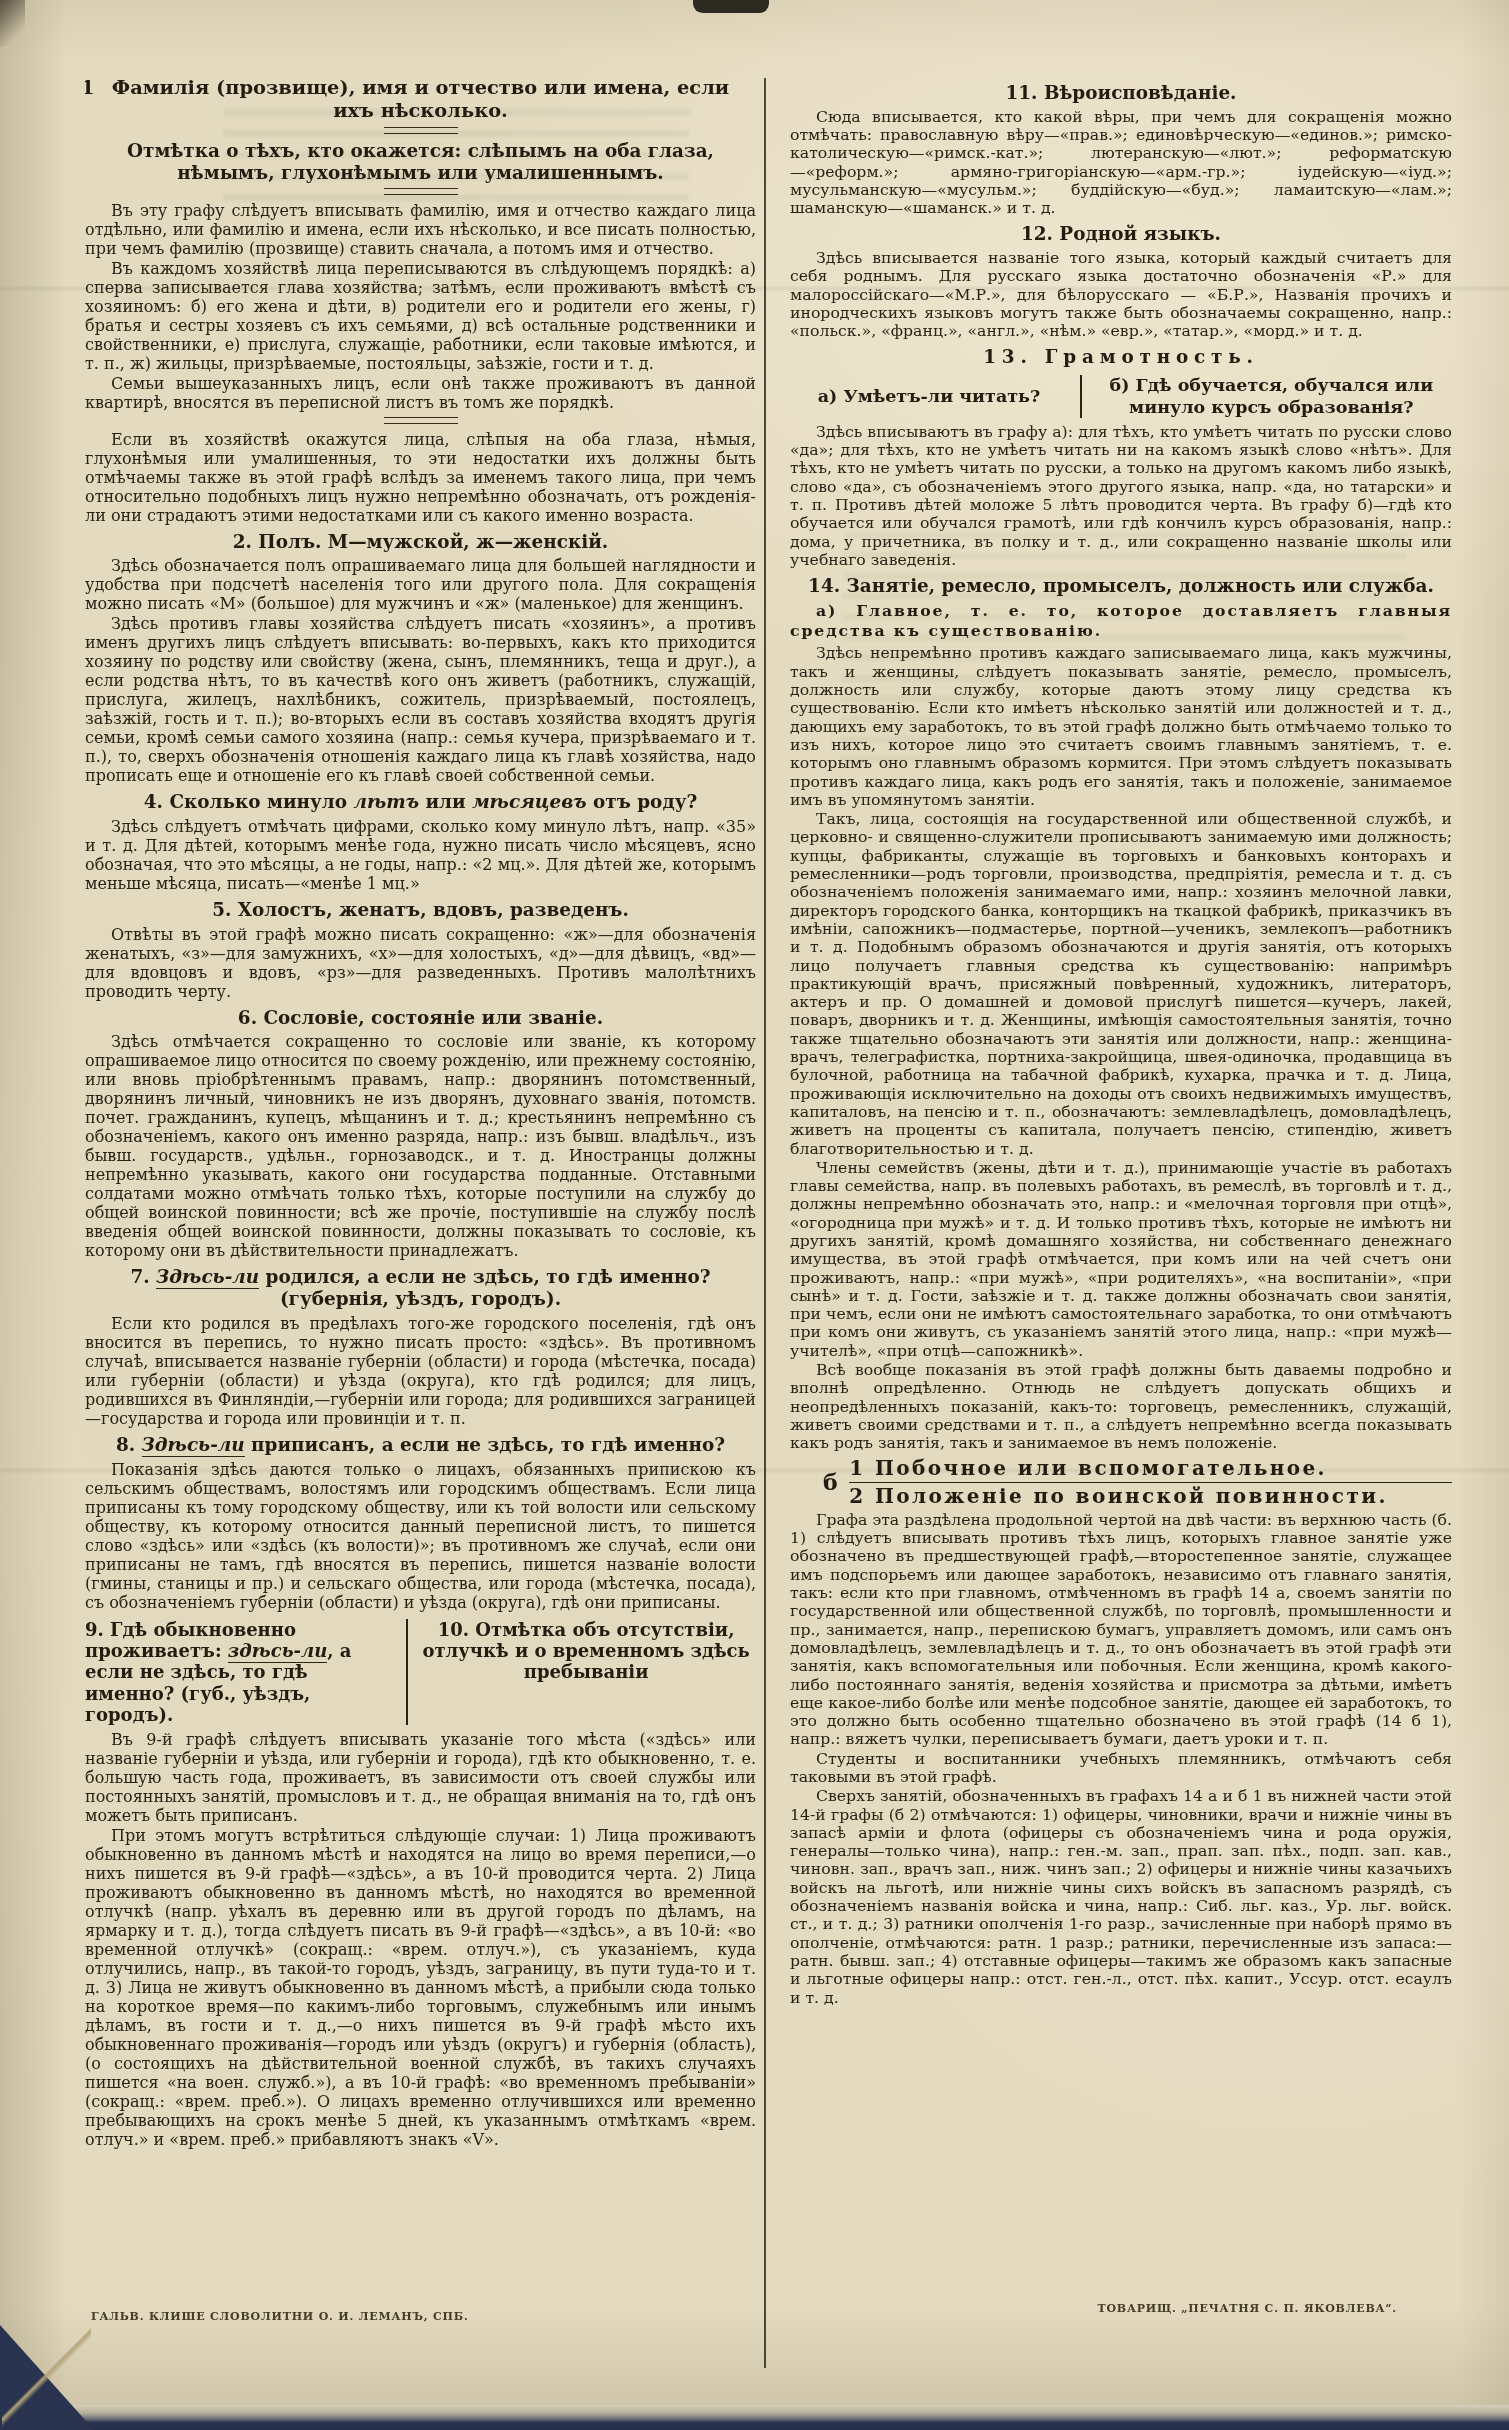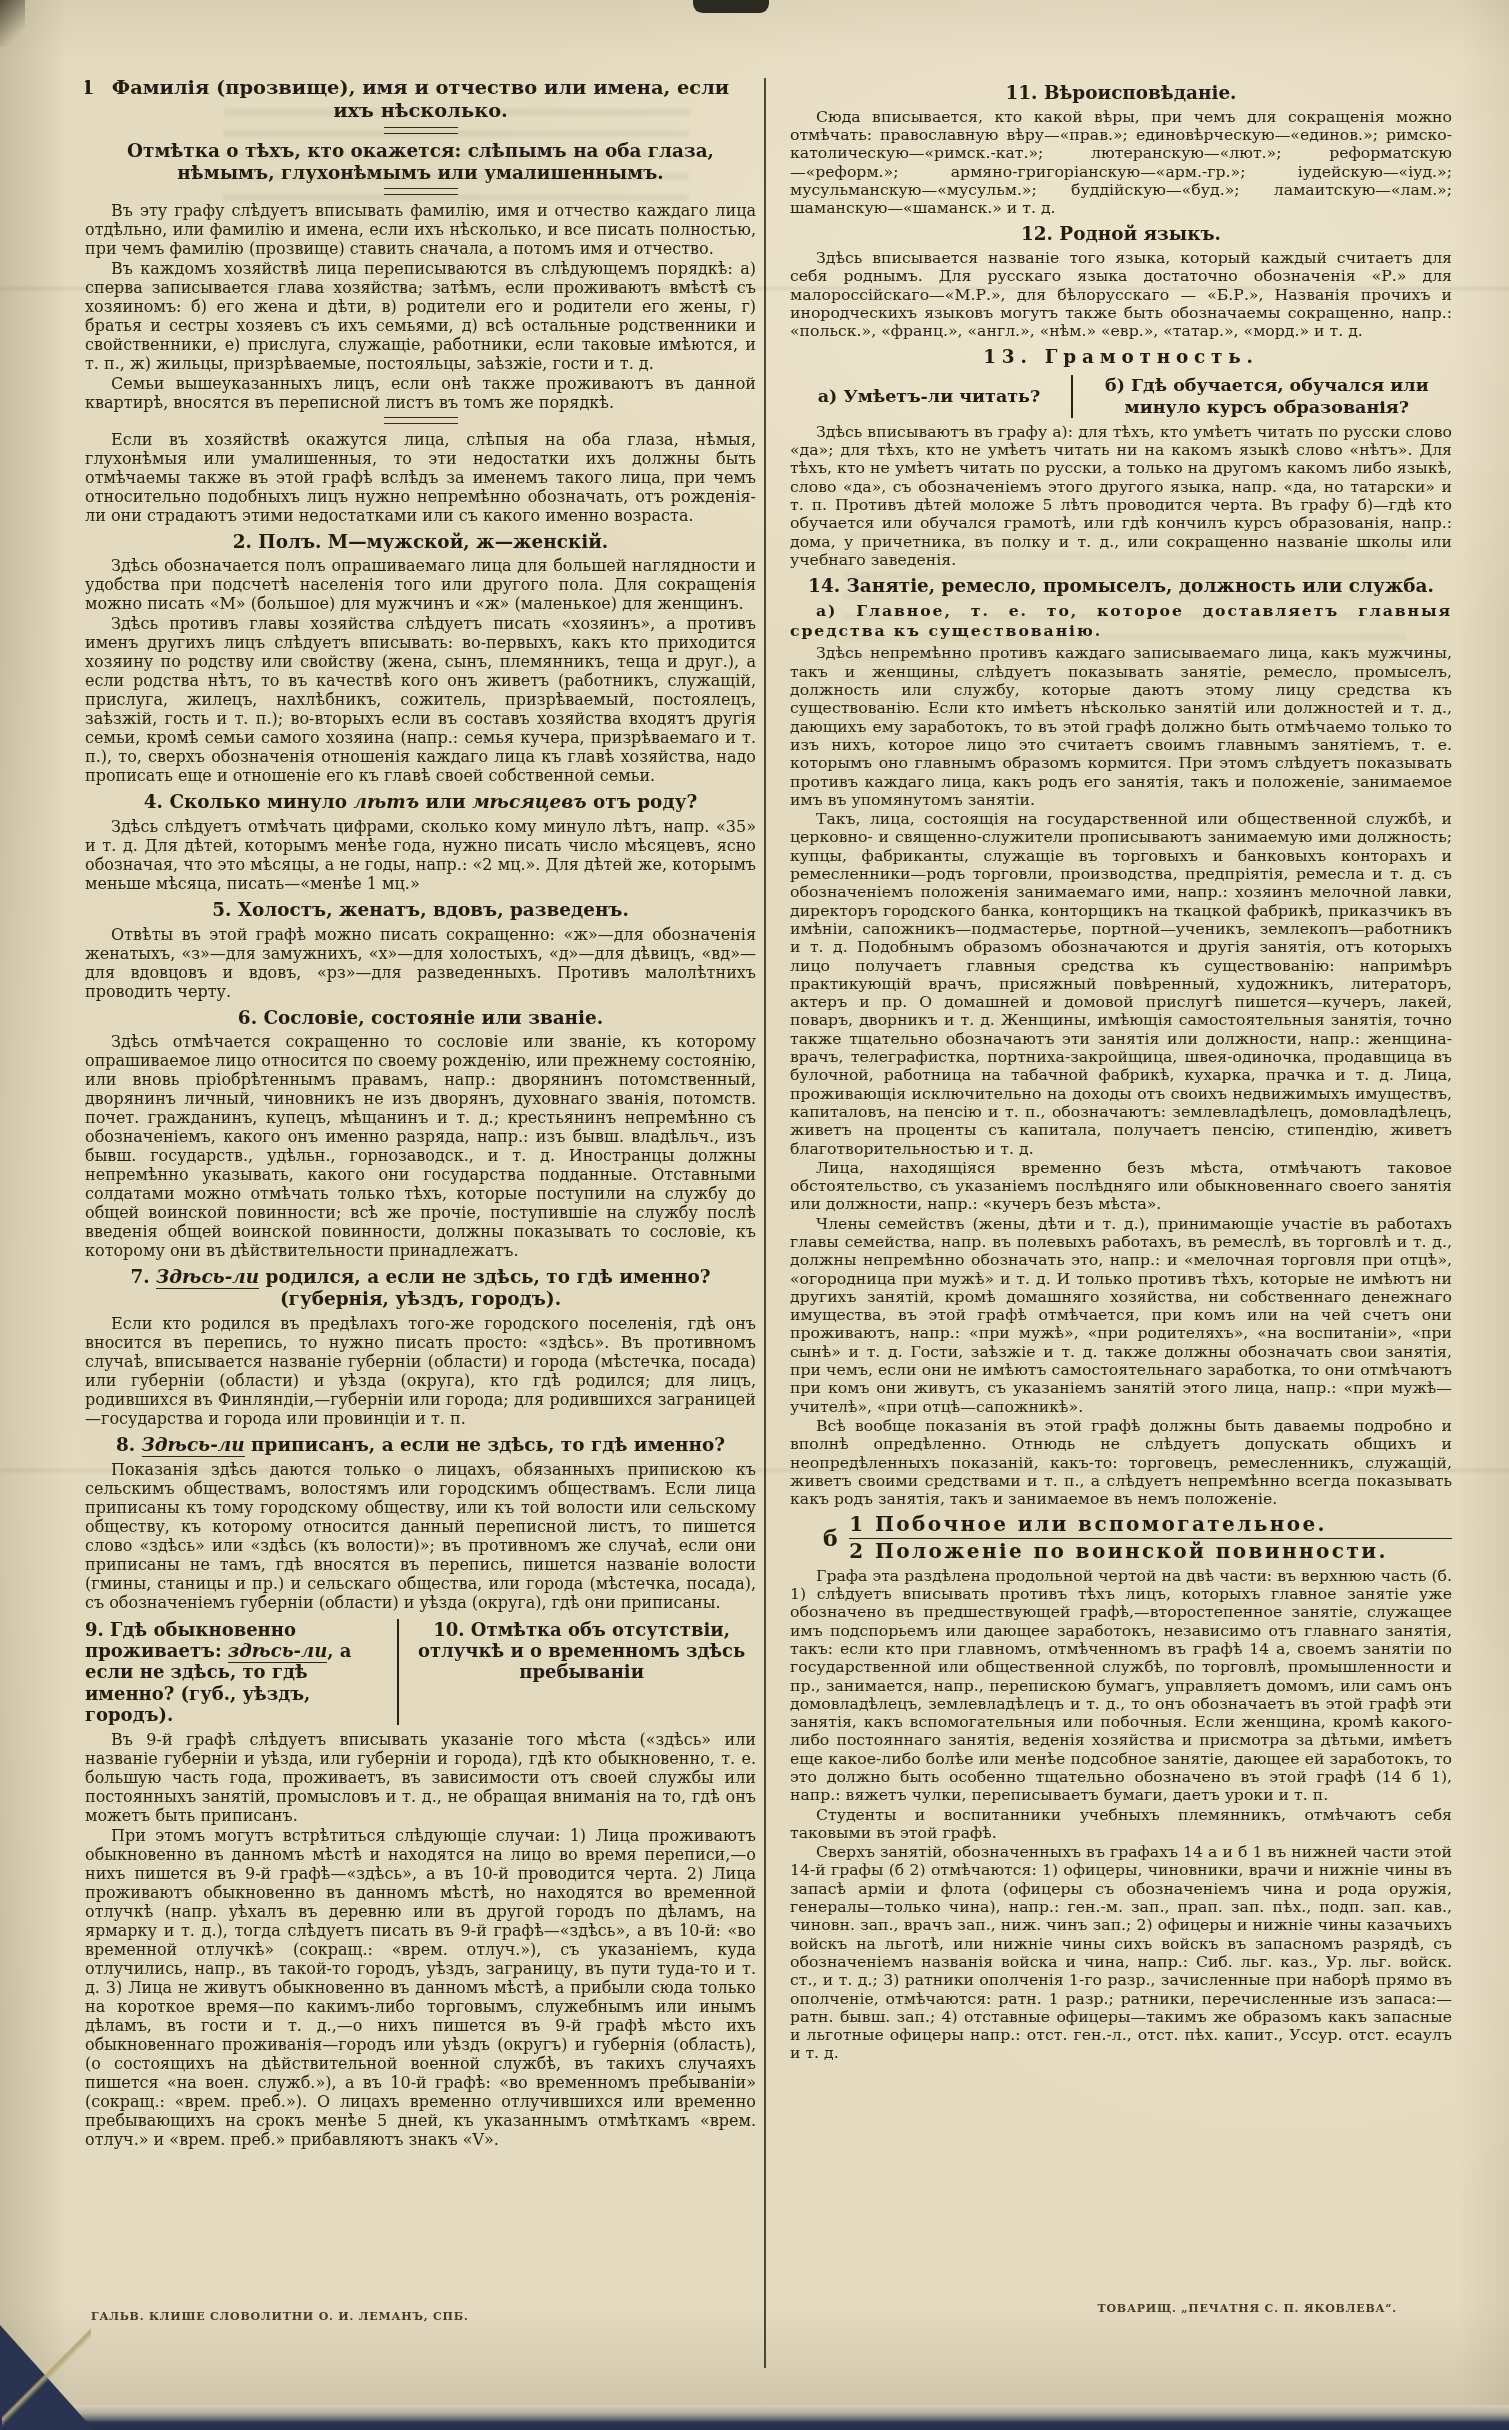--- a/index.html
+++ b/index.html
@@ -40,21 +40,21 @@
   .qhead{font-weight:bold;text-align:center;font-size:18.4px;line-height:22px;margin:5.8px 0 3.9px;color:#241c10;}
   .qhead.tight{font-size:17px;}
   .qhead.ls{letter-spacing:5.8px;}
   .q1head{position:relative;font-size:19.4px;line-height:23px;padding:0 7.8px;margin-top:0;}
   .qnum{position:absolute;left:-3.9px;top:0;}
   .it{font-style:italic;}
   .itul{font-style:italic;border-bottom:1.9px solid #2b2115;padding-bottom:1px;}
   .sep{width:74px;height:4.9px;border-top:1.9px solid #372c1c;border-bottom:1.9px solid #372c1c;margin:4.9px auto 5.8px;}
 
   .two-col{display:flex;align-items:stretch;font-weight:bold;font-size:18px;line-height:21.3px;margin:6.8px 0 4.9px;color:#241c10;}
-  .two-col .tc-l{width:46%;padding-right:3px;text-align:left;}
+  .two-col .tc-l{width:46%;padding-right:12px;text-align:left;}
   .two-col .tc-sep{width:1.9px;background:#2b2115;}
   .two-col .tc-r{flex:1;padding-left:8.7px;text-align:center;}
   .two-col.t13{font-size:17.5px;align-items:stretch;}
   .two-col.t13 .tc-l{width:42%;display:flex;align-items:center;justify-content:center;text-align:center;}
   .two-col.t13 .tc-r{text-align:center;}
 
   .subhead{font-weight:bold;letter-spacing:1.9px;text-indent:26px;margin:3.9px 0 2.9px;line-height:20.4px;color:#241c10;}
   .brace-row{display:flex;align-items:center;margin:5.8px 0 4.9px 33px;font-weight:bold;color:#241c10;}
   .brace-b{font-size:22px;margin-right:11.6px;}
   .brace-lines{flex:1;letter-spacing:2.4px;font-size:20px;line-height:20.4px;}
@@ -150,21 +150,20 @@
       <div class="tc-l">а) Умѣетъ-ли читать?</div>
       <div class="tc-sep"></div>
       <div class="tc-r">б) Гдѣ обучается, обучался или минуло курсъ образованія?</div>
     </div>
     <p class="body">Здѣсь вписываютъ въ графу а): для тѣхъ, кто умѣетъ читать по русски слово «да»; для тѣхъ, кто не умѣетъ читать ни на какомъ языкѣ слово «нѣтъ». Для тѣхъ, кто не умѣетъ читать по русски, а только на другомъ какомъ либо языкѣ, слово «да», съ обозначеніемъ этого другого языка, напр. «да, но татарски» и т. п. Противъ дѣтей моложе 5 лѣтъ проводится черта. Въ графу б)—гдѣ кто обучается или обучался грамотѣ, или гдѣ кончилъ курсъ образованія, напр.: дома, у причетника, въ полку и т. д., или сокращенно названіе школы или учебнаго заведенія.</p>
 
     <div class="qhead">14. Занятіе, ремесло, промыселъ, должность или служба.</div>
     <div class="subhead">а) Главное, т. е. то, которое доставляетъ главныя средства къ существованію.</div>
     <p class="body">Здѣсь непремѣнно противъ каждаго записываемаго лица, какъ мужчины, такъ и женщины, слѣдуетъ показывать занятіе, ремесло, промыселъ, должность или службу, которые даютъ этому лицу средства къ существованію. Если кто имѣетъ нѣсколько занятій или должностей и т. д., дающихъ ему заработокъ, то въ этой графѣ должно быть отмѣчаемо только то изъ нихъ, которое лицо это считаетъ своимъ главнымъ занятіемъ, т. е. которымъ оно главнымъ образомъ кормится. При этомъ слѣдуетъ показывать противъ каждаго лица, какъ родъ его занятія, такъ и положеніе, занимаемое имъ въ упомянутомъ занятіи.</p>
     <p class="body">Такъ, лица, состоящія на государственной или общественной службѣ, и церковно- и священно-служители прописываютъ занимаемую ими должность; купцы, фабриканты, служащіе въ торговыхъ и банковыхъ конторахъ и ремесленники—родъ торговли, производства, предпріятія, ремесла и т. д. съ обозначеніемъ положенія занимаемаго ими, напр.: хозяинъ мелочной лавки, директоръ городского банка, конторщикъ на ткацкой фабрикѣ, приказчикъ въ имѣніи, сапожникъ—подмастерье, портной—ученикъ, землекопъ—работникъ и т. д. Подобнымъ образомъ обозначаются и другія занятія, отъ которыхъ лицо получаетъ главныя средства къ существованію: напримѣръ практикующій врачъ, присяжный повѣренный, художникъ, литераторъ, актеръ и пр. О домашней и домовой прислугѣ пишется—кучеръ, лакей, поваръ, дворникъ и т. д. Женщины, имѣющія самостоятельныя занятія, точно также тщательно обозначаютъ эти занятія или должности, напр.: женщина-врачъ, телеграфистка, портниха-закройщица, швея-одиночка, продавщица въ булочной, работница на табачной фабрикѣ, кухарка, прачка и т. д. Лица, проживающія исключительно на доходы отъ своихъ недвижимыхъ имуществъ, капиталовъ, на пенсію и т. п., обозначаютъ: землевладѣлецъ, домовладѣлецъ, живетъ на проценты съ капитала, получаетъ пенсію, стипендію, живетъ благотворительностью и т. д.</p>
-    <p class="body">Лица, находящіяся временно безъ мѣста, отмѣчаютъ таковое обстоятельство, съ указаніемъ послѣдняго или обыкновеннаго своего занятія или должности, напр.: «кучеръ безъ мѣста».</p>
     <p class="body">Члены семействъ (жены, дѣти и т. д.), принимающіе участіе въ работахъ главы семейства, напр. въ полевыхъ работахъ, въ ремеслѣ, въ торговлѣ и т. д., должны непремѣнно обозначать это, напр.: и «мелочная торговля при отцѣ», «огородница при мужѣ» и т. д. И только противъ тѣхъ, которые не имѣютъ ни другихъ занятій, кромѣ домашняго хозяйства, ни собственнаго денежнаго имущества, въ этой графѣ отмѣчается, при комъ или на чей счетъ они проживаютъ, напр.: «при мужѣ», «при родителяхъ», «на воспитаніи», «при сынѣ» и т. д. Гости, заѣзжіе и т. д. также должны обозначать свои занятія, при чемъ, если они не имѣютъ самостоятельнаго заработка, то они отмѣчаютъ при комъ они живутъ, съ указаніемъ занятій этого лица, напр.: «при мужѣ—учителѣ», «при отцѣ—сапожникѣ».</p>
     <p class="body">Всѣ вообще показанія въ этой графѣ должны быть даваемы подробно и вполнѣ опредѣленно. Отнюдь не слѣдуетъ допускать общихъ и неопредѣленныхъ показаній, какъ-то: торговецъ, ремесленникъ, служащій, живетъ своими средствами и т. п., а слѣдуетъ непремѣнно всегда показывать какъ родъ занятія, такъ и занимаемое въ немъ положеніе.</p>
 
     <div class="brace-row">
       <span class="brace-b">б</span>
       <div class="brace-lines">
         <div class="bl1">1 Побочное или вспомогательное.</div>
         <div class="bl2">2 Положеніе по воинской повинности.</div>
       </div>
     </div>

